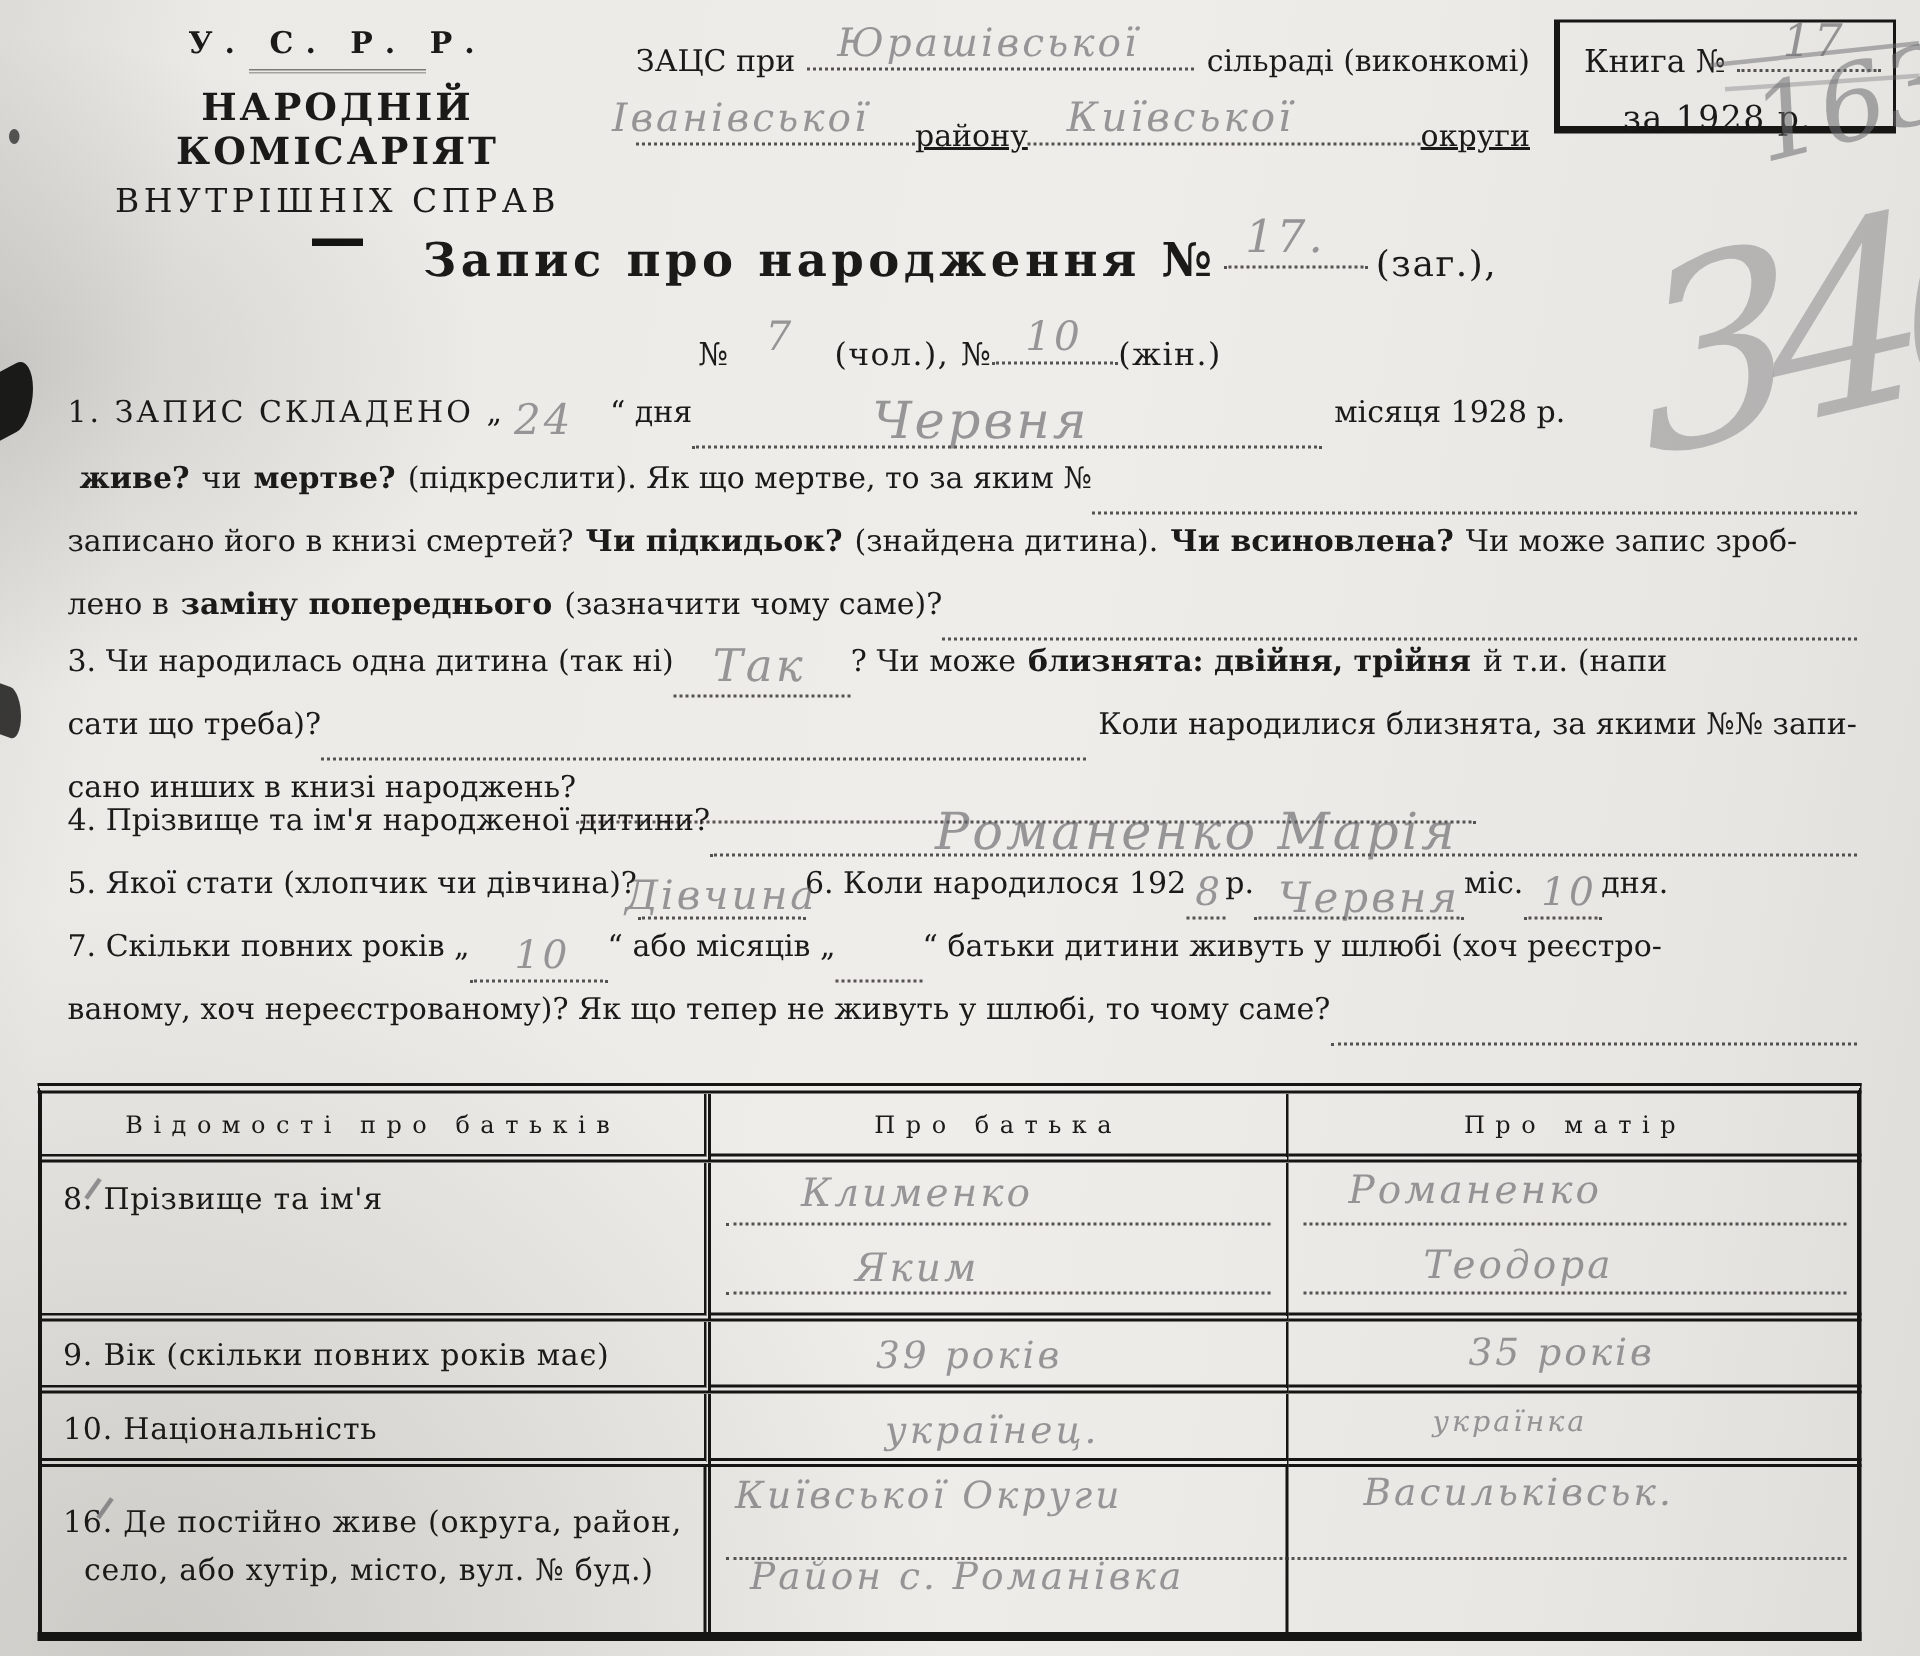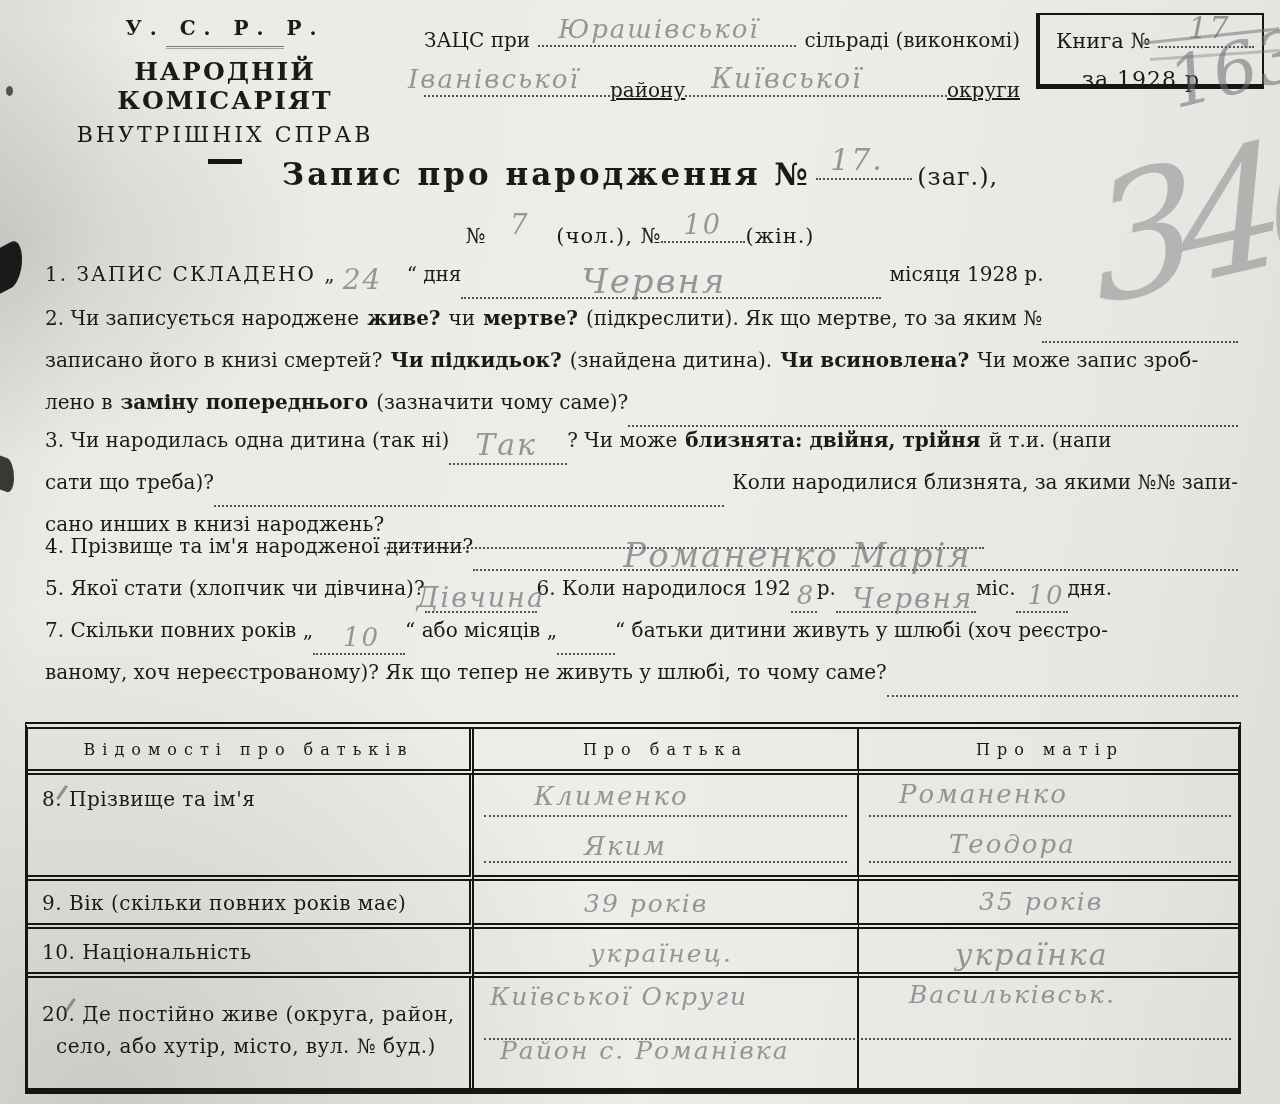--- a/index.html
+++ b/index.html
@@ -170,21 +170,20 @@
       <span class="dots fill" style="max-width:420px;">
         <span class="hw" style="left:120px;font-size:34px;bottom:-4px;">Червня</span>
       </span>
       <span class="gap"></span>
       <span class="pt">місяця 1928 р.</span>
     </div>
   </div>
 
   <div class="bodyblock" style="top:306px;">
     <div class="line lh">
-      <span class="pt">2. Чи записується народжене</span>
         <span class="gap"></span>
       <span class="pt b">живе?</span>
         <span class="gap"></span>
       <span class="pt">чи</span>
         <span class="gap"></span>
       <span class="pt b">мертве?</span>
         <span class="gap"></span>
       <span class="pt">(підкреслити). Як що мертве, то за яким №</span>
       <span class="dots fill"></span>
     </div>
@@ -293,21 +292,21 @@
     </div>
 
     <div class="cell c-label r8">
       <div class="pencil-slash" style="left:26px;top:16px;"></div>
       <div class="lbl">8. Прізвище та ім'я</div>
     </div>
     <div class="cell c-father r8">
       <div class="cell-dots" style="bottom:58px;"></div>
       <span class="hw cell-hw" style="left:60px;top:6px;">Клименко</span>
       <div class="cell-dots" style="bottom:12px;"></div>
-      <span class="hw cell-hw" style="left:110px;top:56px;">Яким</span>
+      <span class="hw cell-hw" style="left:96px;top:56px;">Яким</span>
     </div>
     <div class="cell r8">
       <div class="cell-dots" style="bottom:58px;"></div>
       <span class="hw cell-hw" style="left:40px;top:4px;">Романенко</span>
       <div class="cell-dots" style="bottom:12px;"></div>
       <span class="hw cell-hw" style="left:90px;top:54px;">Теодора</span>
     </div>
 
     <div class="cell c-label r9">
       <div class="lbl" style="padding-top:10px;">9. Вік (скільки повних років має)</div>
@@ -319,27 +318,27 @@
       <span class="hw cell-hw" style="left:120px;top:6px;font-size:25px;">35 років</span>
     </div>
 
     <div class="cell c-label r10">
       <div class="lbl" style="padding-top:11px;">10. Національність</div>
     </div>
     <div class="cell c-father r10">
       <span class="hw cell-hw" style="left:116px;top:10px;font-size:25px;">українец.</span>
     </div>
     <div class="cell r10">
-      <span class="hw cell-hw" style="left:96px;top:8px;font-size:30px;">українка</span>
+      <span class="hw cell-hw" style="left:96px;top:8px;font-size:19px;">українка</span>
     </div>
 
     <div class="cell c-label r11 lastrow">
       <div class="pencil-slash" style="left:34px;top:26px;"></div>
       <div class="lbl" style="padding-top:20px;line-height:32px;">
-        <div>20. Де постійно живе (округа, район,</div>
+        <div>16. Де постійно живе (округа, район,</div>
         <div style="padding-left:14px;">село, або хутір, місто, вул. № буд.)</div>
       </div>
     </div>
     <div class="cell c-father r11 lastrow">
       <span class="hw cell-hw" style="left:16px;top:4px;font-size:25px;">Київської  Округи</span>
       <div class="cell-dots" style="bottom:48px;right:-2px;"></div>
       <span class="hw cell-hw" style="left:26px;top:58px;font-size:25px;z-index:2;">Район  с.  Романівка</span>
     </div>
     <div class="cell r11 lastrow">
       <span class="hw cell-hw" style="left:50px;top:2px;font-size:25px;">Васильківськ.</span>

